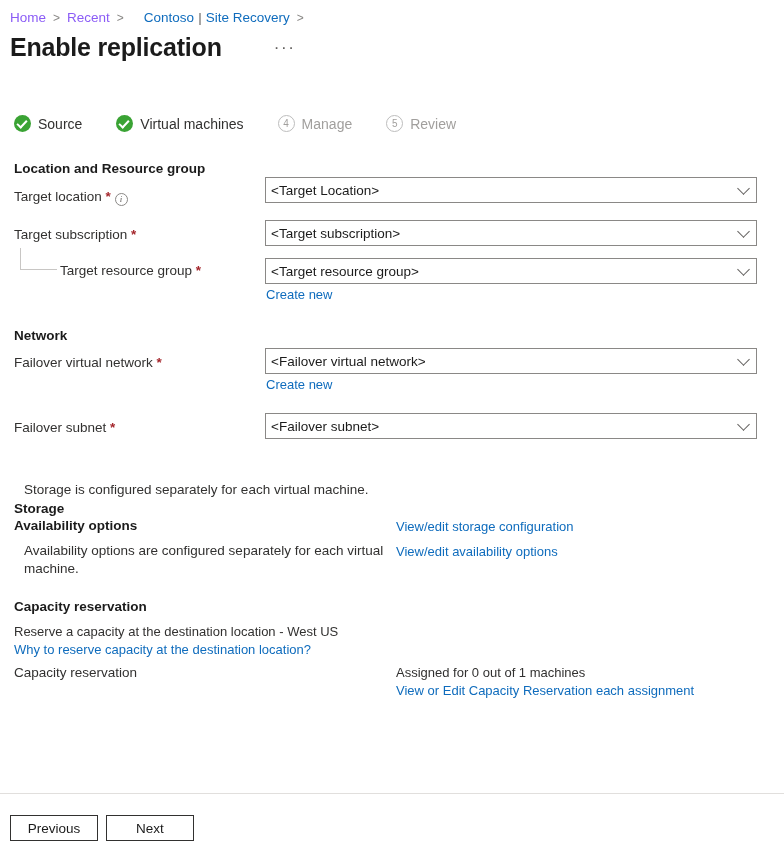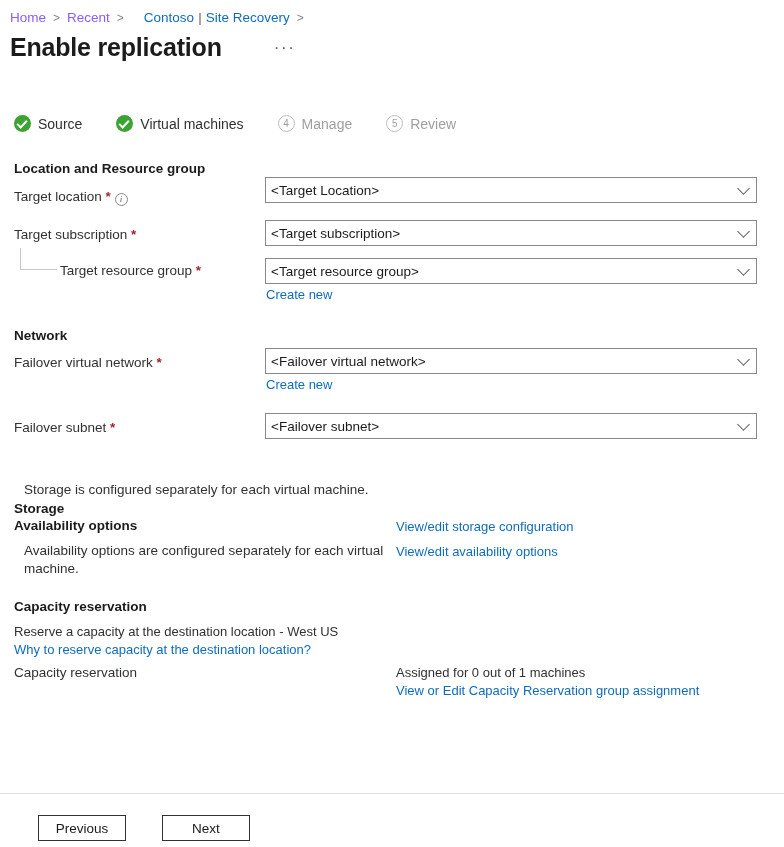--- a/index.html
+++ b/index.html
@@ -128,21 +128,21 @@
   }
   .footer {
     position: absolute; left: 10px; top: 815px;
     display: flex; gap: 8px;
   }
   .btn {
     min-width: 88px; height: 26px;
     border: 1px solid #323130; background: #fff;
     font-size: 13.5px; color: #1b1b1b;
     font-family: "Liberation Sans", sans-serif;
-    cursor: pointer; padding: 0 12px; margin-left: 28px;
+    cursor: pointer; padding: 0 12px;
   }
 </style>
 </head>
 <body>
 
 <div class="page">
 
   <div class="breadcrumb">
     <span class="crumb-link">Home</span>
     <span class="crumb-sep">&gt;</span>
@@ -250,21 +250,21 @@
     <div class="sect-head" style="position:absolute; top:363px;">Availability options</div>
     <div class="muted-txt" style="position:absolute; left:24px; top:387px; width:360px;">Availability options are configured separately for each virtual machine.</div>
     <div class="link" style="position:absolute; left:396px; top:388px;">View/edit availability options</div>
 
     <div class="sect-head" style="position:absolute; top:444px;">Capacity reservation</div>
     <div class="muted-txt" style="position:absolute; left:14px; top:468px; font-size:13px;">Reserve a capacity at the destination location - West US</div>
     <div class="link" style="position:absolute; left:14px; top:486px;">Why to reserve capacity at the destination location?</div>
 
     <div class="muted-txt" style="position:absolute; left:14px; top:509px;">Capacity reservation</div>
     <div class="muted-txt" style="position:absolute; left:396px; top:509px; font-size:13px;">Assigned for 0 out of 1 machines</div>
-    <div class="link" style="position:absolute; left:396px; top:527px;">View or Edit Capacity Reservation group assignment</div>
+    <div class="link" style="position:absolute; left:396px; top:527px;">View or Edit Capacity Reservation each assignment</div>
 
   </div>
 
   <div class="footer-div"></div>
   <div class="footer">
     <button class="btn">Previous</button>
     <button class="btn">Next</button>
   </div>
 
 </div>

